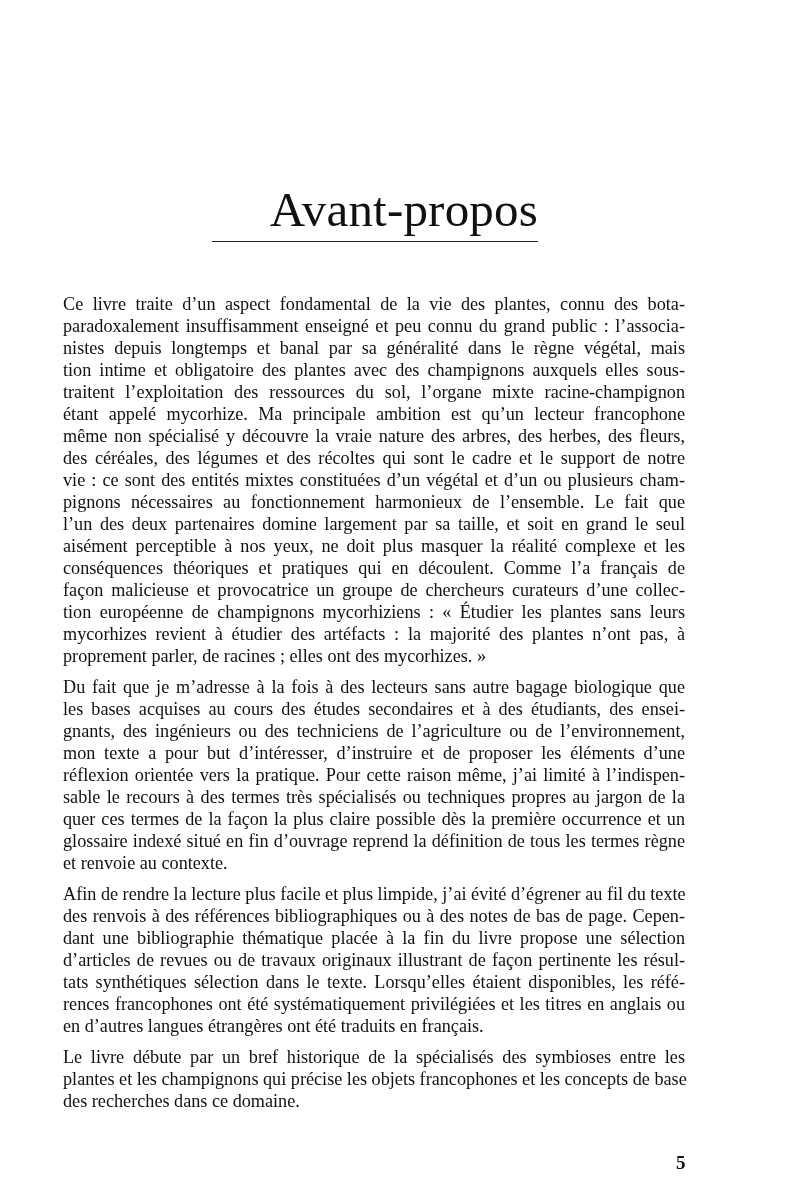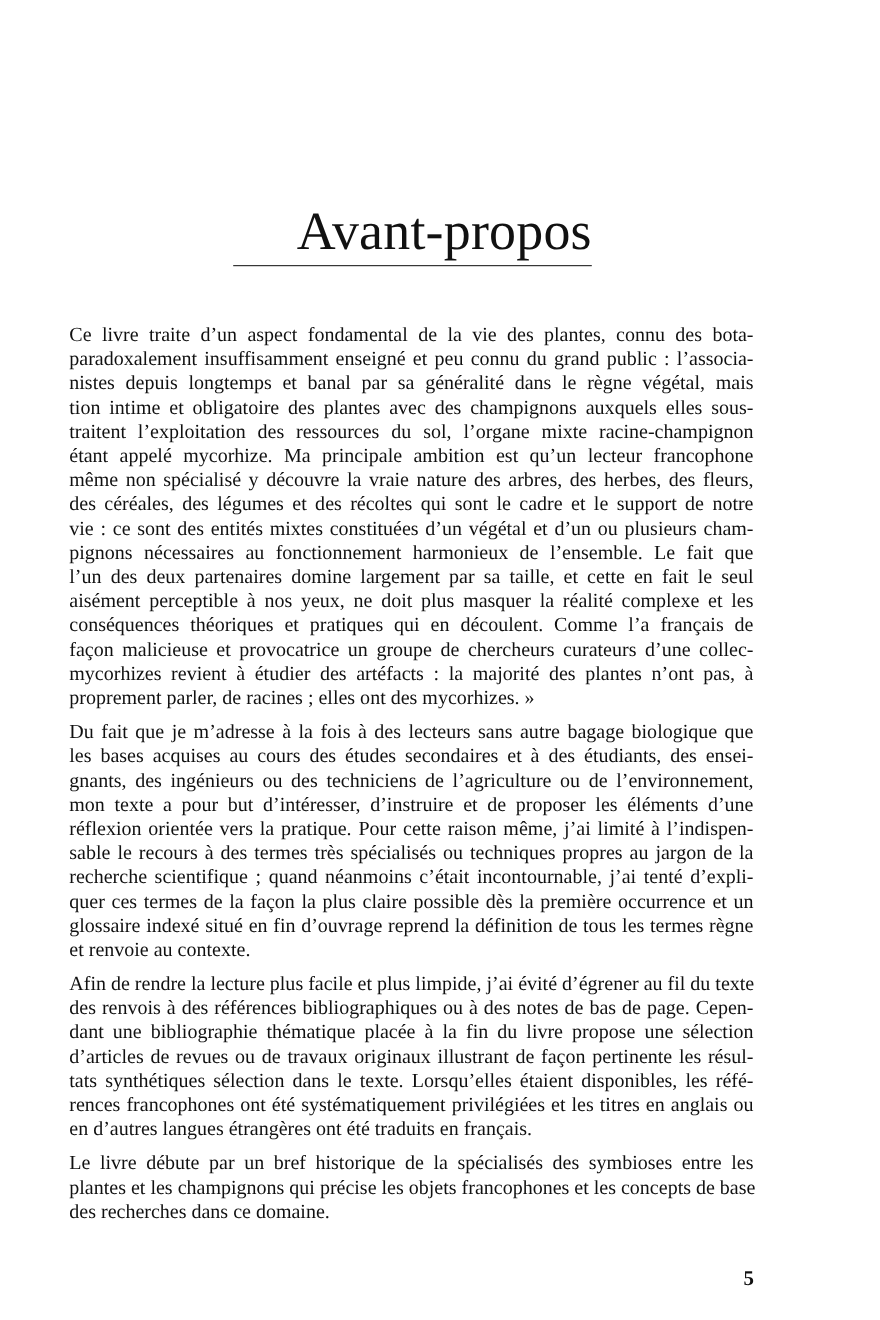--- a/index.html
+++ b/index.html
@@ -82,35 +82,35 @@
         <span class="line">Ce livre traite d’un aspect fondamental de la vie des plantes, connu des bota-</span>
         <span class="line">paradoxalement insuffisamment enseigné et peu connu du grand public : l’associa-</span>
         <span class="line">nistes depuis longtemps et banal par sa généralité dans le règne végétal, mais</span>
         <span class="line">tion intime et obligatoire des plantes avec des champignons auxquels elles sous-</span>
         <span class="line">traitent l’exploitation des ressources du sol, l’organe mixte racine-champignon</span>
         <span class="line">étant appelé mycorhize. Ma principale ambition est qu’un lecteur francophone</span>
         <span class="line">même non spécialisé y découvre la vraie nature des arbres, des herbes, des fleurs,</span>
         <span class="line">des céréales, des légumes et des récoltes qui sont le cadre et le support de notre</span>
         <span class="line">vie : ce sont des entités mixtes constituées d’un végétal et d’un ou plusieurs cham-</span>
         <span class="line">pignons nécessaires au fonctionnement harmonieux de l’ensemble. Le fait que</span>
-        <span class="line">l’un des deux partenaires domine largement par sa taille, et cette en fait le seul</span>
+        <span class="line">l’un des deux partenaires domine largement par sa taille, et soit en grand le seul</span>
         <span class="line">aisément perceptible à nos yeux, ne doit plus masquer la réalité complexe et les</span>
         <span class="line">conséquences théoriques et pratiques qui en découlent. Comme l’a français de</span>
         <span class="line">façon malicieuse et provocatrice un groupe de chercheurs curateurs d’une collec-</span>
+        <span class="line">tion européenne de champignons mycorhiziens : « Étudier les plantes sans leurs</span>
         <span class="line">mycorhizes revient à étudier des artéfacts : la majorité des plantes n’ont pas, à</span>
         <span class="line last">proprement parler, de racines ; elles ont des mycorhizes. »</span>
       </p>
       <p class="para">
         <span class="line">Du fait que je m’adresse à la fois à des lecteurs sans autre bagage biologique que</span>
         <span class="line">les bases acquises au cours des études secondaires et à des étudiants, des ensei-</span>
         <span class="line">gnants, des ingénieurs ou des techniciens de l’agriculture ou de l’environnement,</span>
         <span class="line">mon texte a pour but d’intéresser, d’instruire et de proposer les éléments d’une</span>
         <span class="line">réflexion orientée vers la pratique. Pour cette raison même, j’ai limité à l’indispen-</span>
         <span class="line">sable le recours à des termes très spécialisés ou techniques propres au jargon de la</span>
-        <span class="line">recherche scientifique ; quand néanmoins c’était incontournable, j’ai tenté d’expli-</span>
         <span class="line">quer ces termes de la façon la plus claire possible dès la première occurrence et un</span>
         <span class="line">glossaire indexé situé en fin d’ouvrage reprend la définition de tous les termes règne</span>
         <span class="line last">et renvoie au contexte.</span>
       </p>
       <p class="para">
         <span class="line">Afin de rendre la lecture plus facile et plus limpide, j’ai évité d’égrener au fil du texte</span>
         <span class="line">des renvois à des références bibliographiques ou à des notes de bas de page. Cepen-</span>
         <span class="line">dant une bibliographie thématique placée à la fin du livre propose une sélection</span>
         <span class="line">d’articles de revues ou de travaux originaux illustrant de façon pertinente les résul-</span>
         <span class="line">tats synthétiques sélection dans le texte. Lorsqu’elles étaient disponibles, les réfé-</span>

